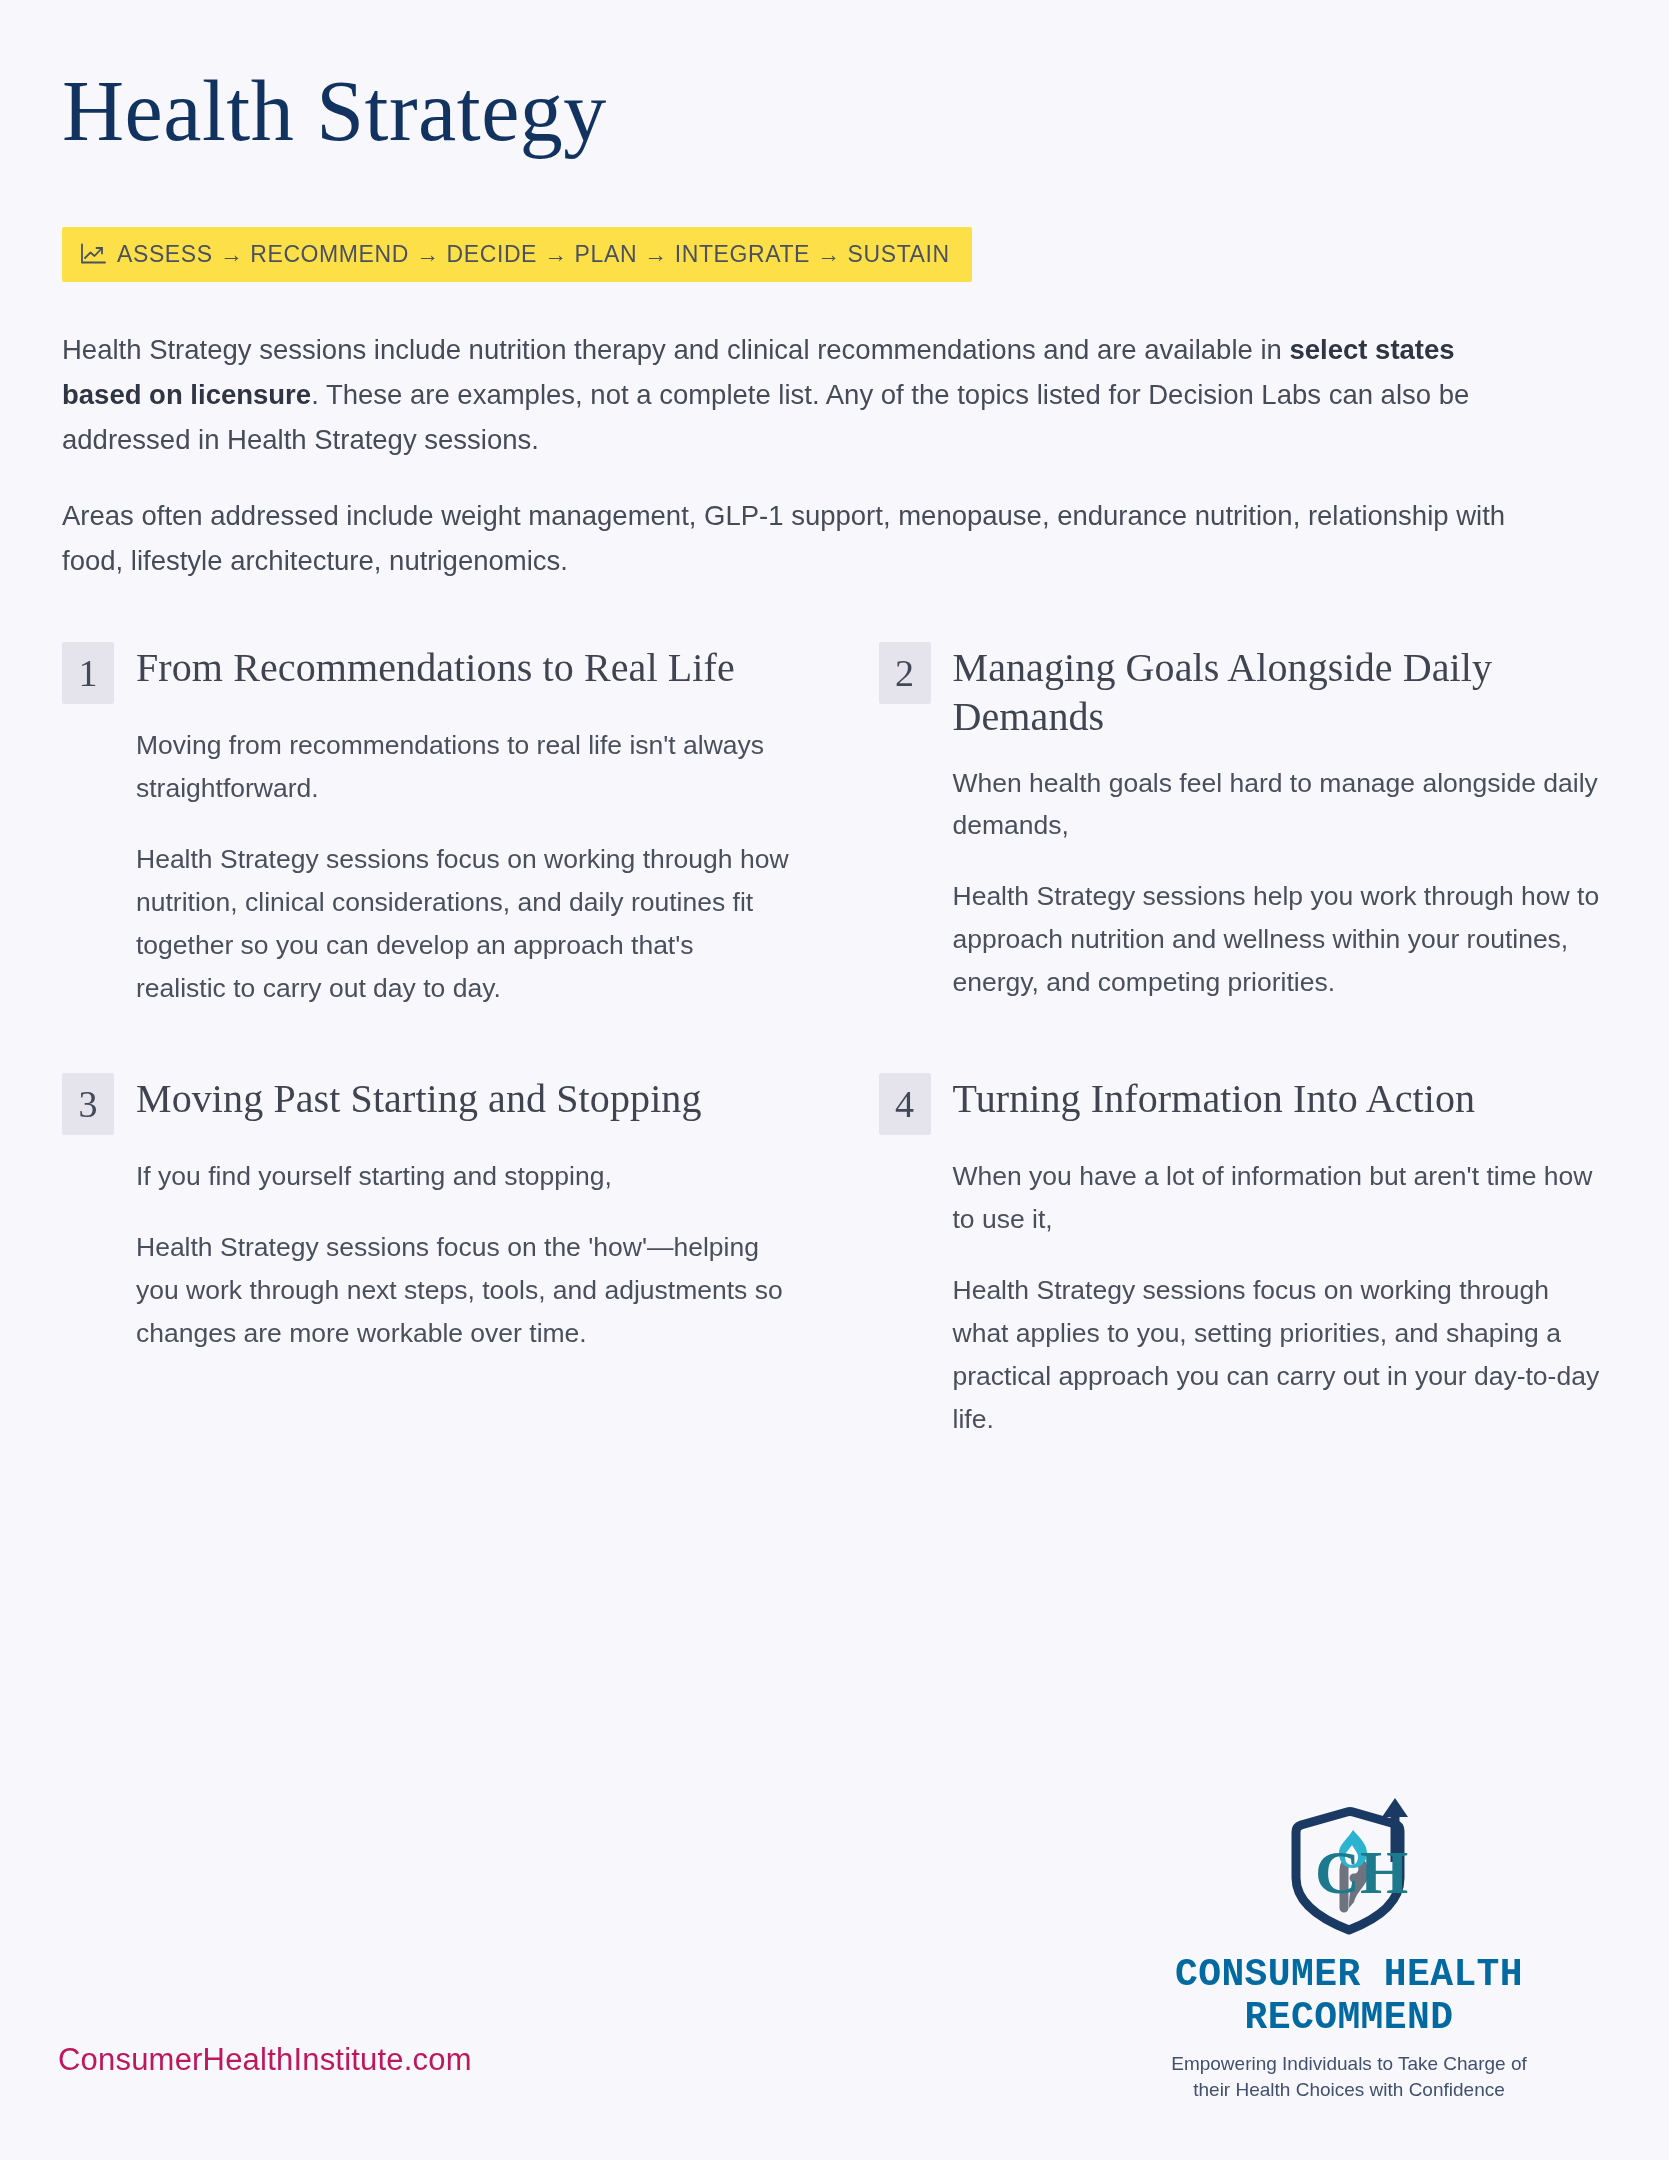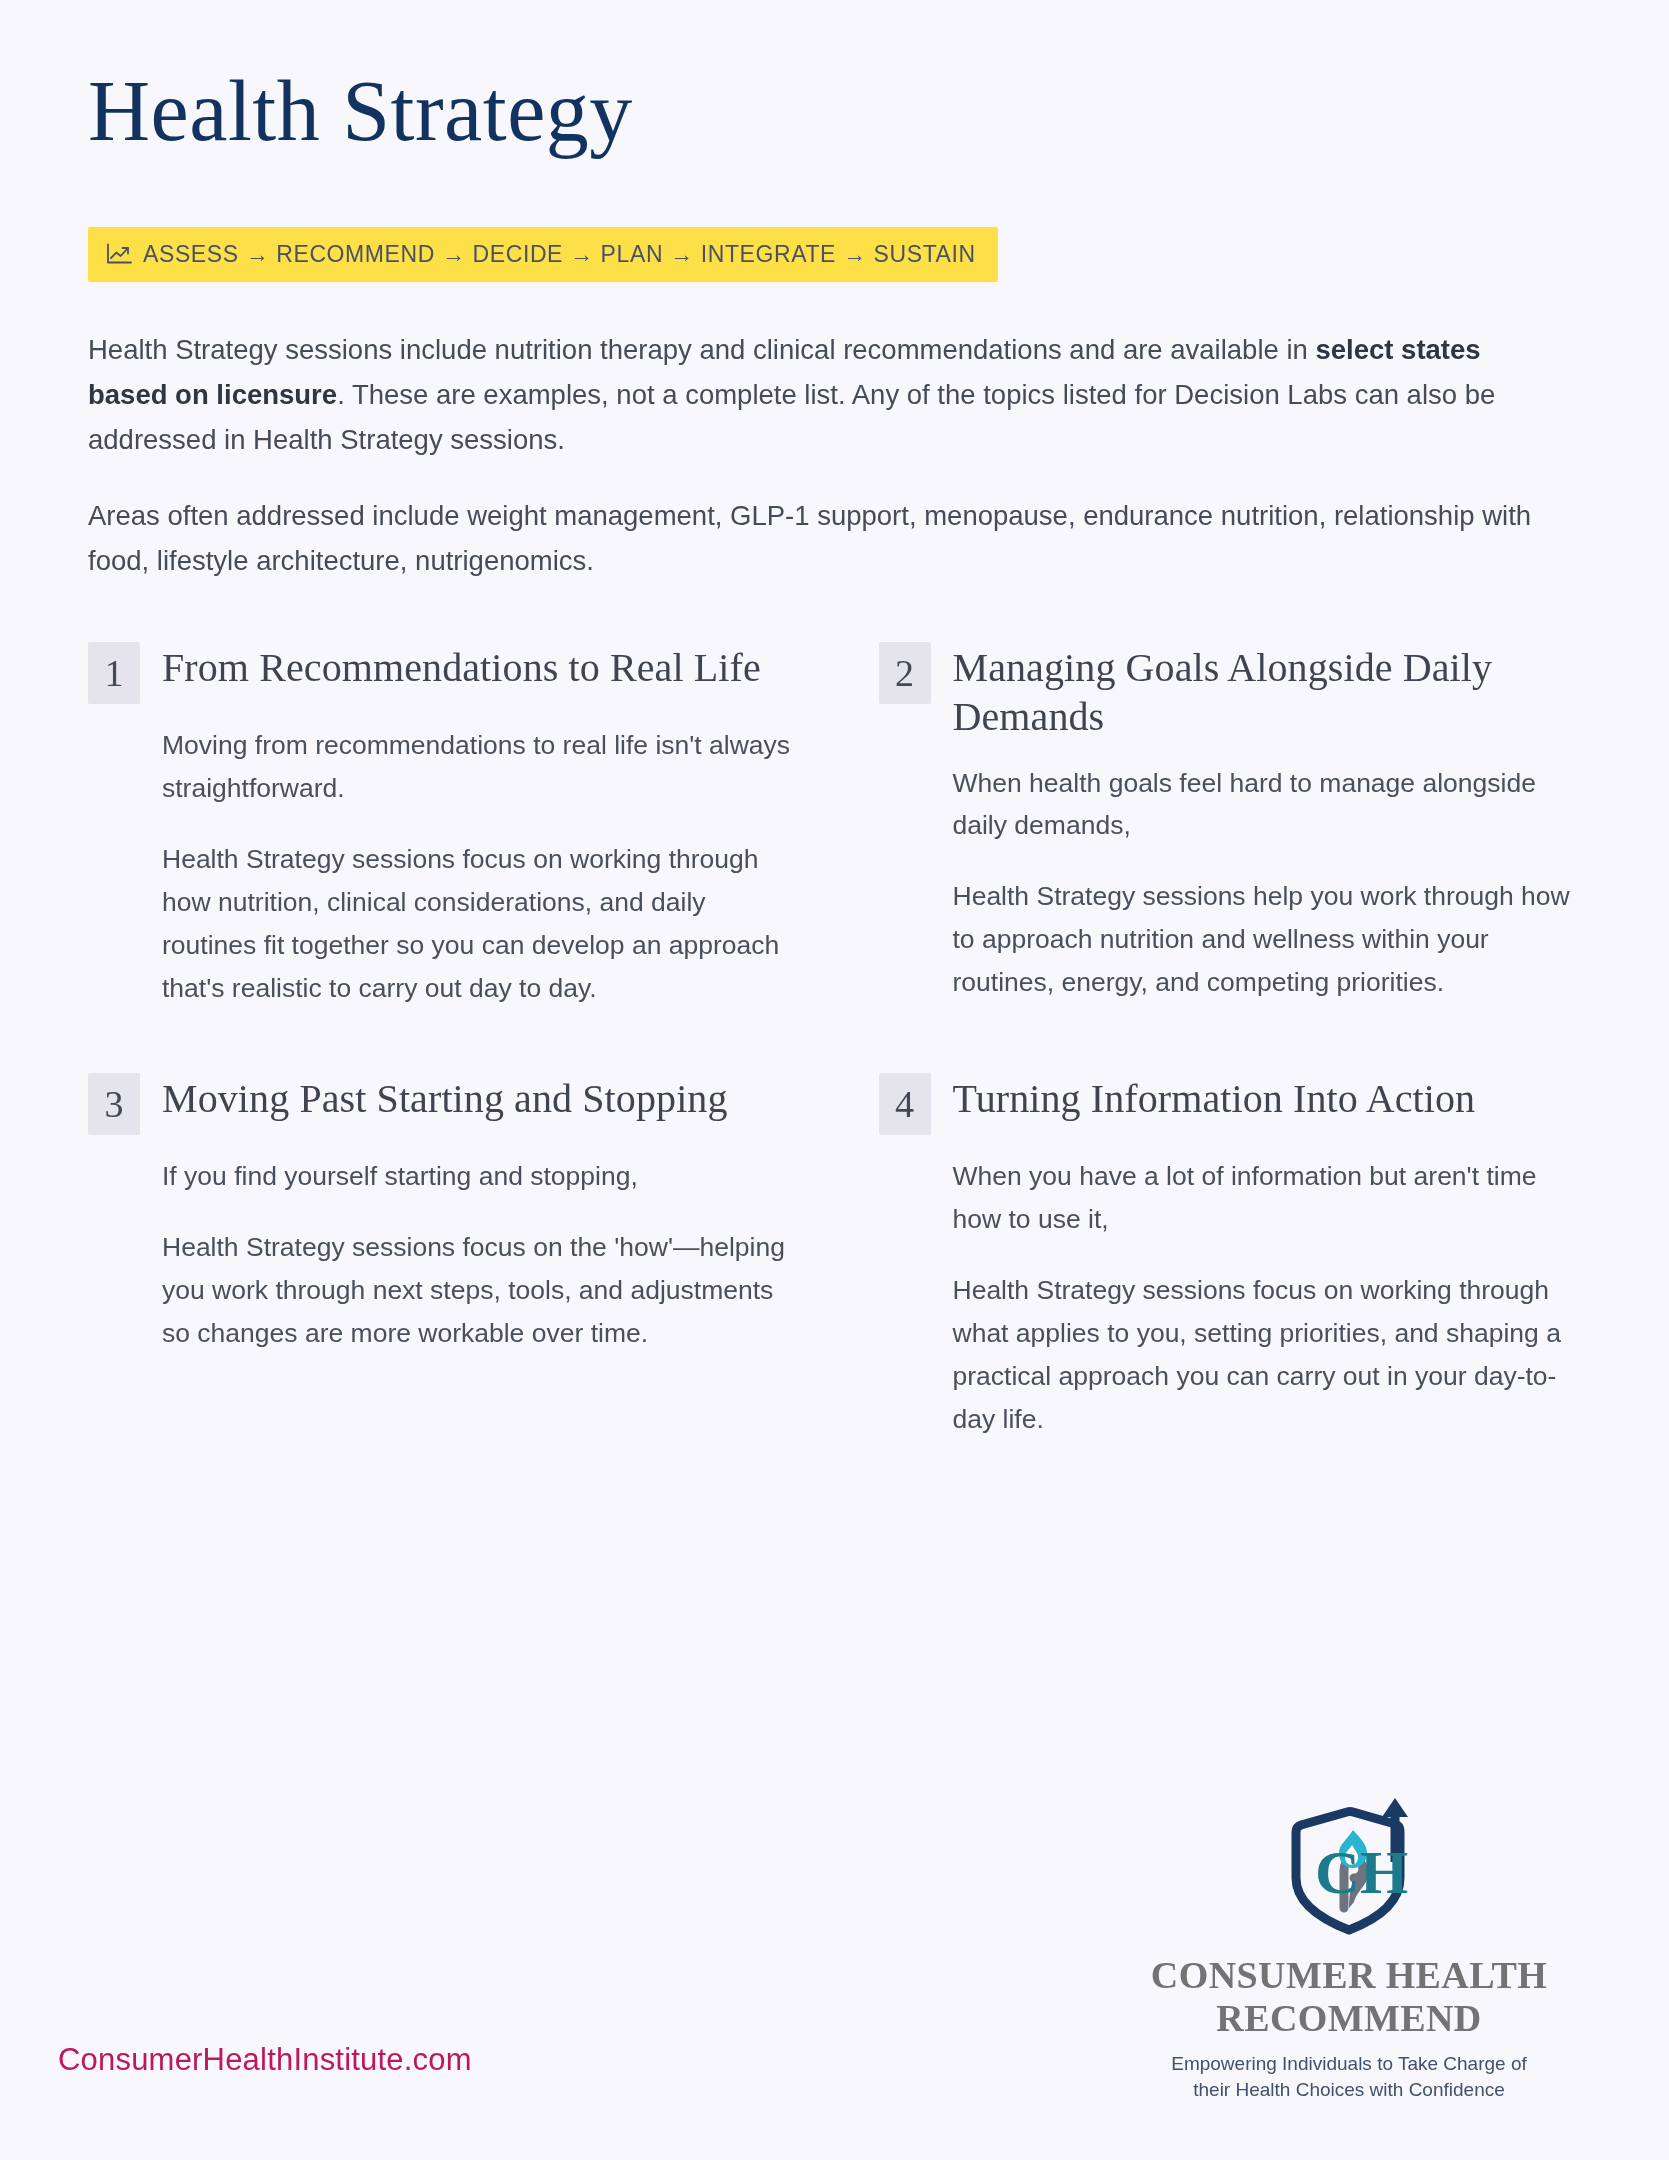--- a/index.html
+++ b/index.html
@@ -14,21 +14,21 @@
     font-family: "Liberation Sans", sans-serif;
     color: #3d4250;
     position: relative;
     overflow: hidden;
   }
 
   .page {
     position: relative;
     width: 1669px;
     height: 2160px;
-    padding: 0 88px;
+    padding: 0 62px;
   }
 
   
   .page-title {
     font-family: "Liberation Serif", serif;
     font-size: 86px;
     font-weight: 400;
     color: #12335f;
     letter-spacing: 0.5px;
     padding-top: 62px;
@@ -134,25 +134,25 @@
     width: 420px;
     text-align: center;
   }
   .logo-mark {
     display: block;
     margin: 0 auto 14px auto;
     width: 150px;
     height: 150px;
   }
   .logo-name {
-    font-family: Liberation Serif, serif;
+    font-family: Liberation Mono, monospace;
     font-weight: 700;
     font-size: 38px;
     line-height: 1.12;
-    color: #737373;
+    color: #0369a1;
     letter-spacing: 0.4px;
   }
   .logo-tagline {
     margin-top: 12px;
     font-size: 19px;
     line-height: 1.33;
     color: #41506b;
   }
 
   

